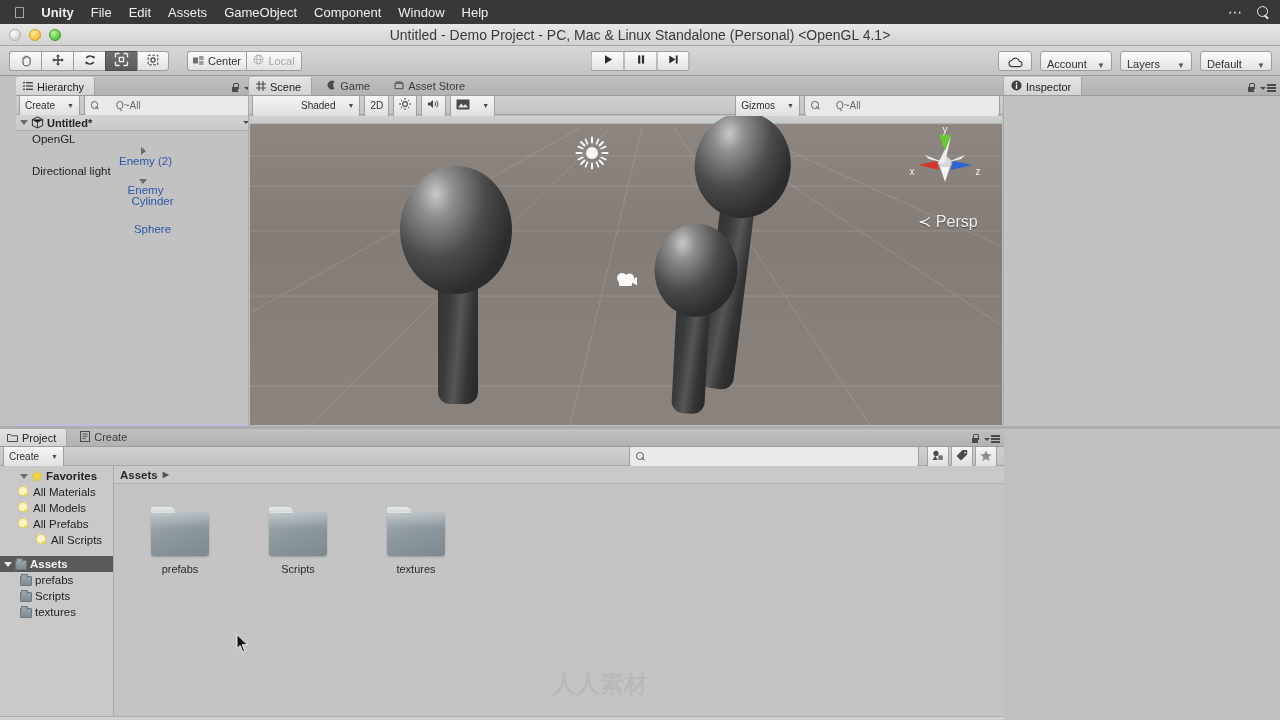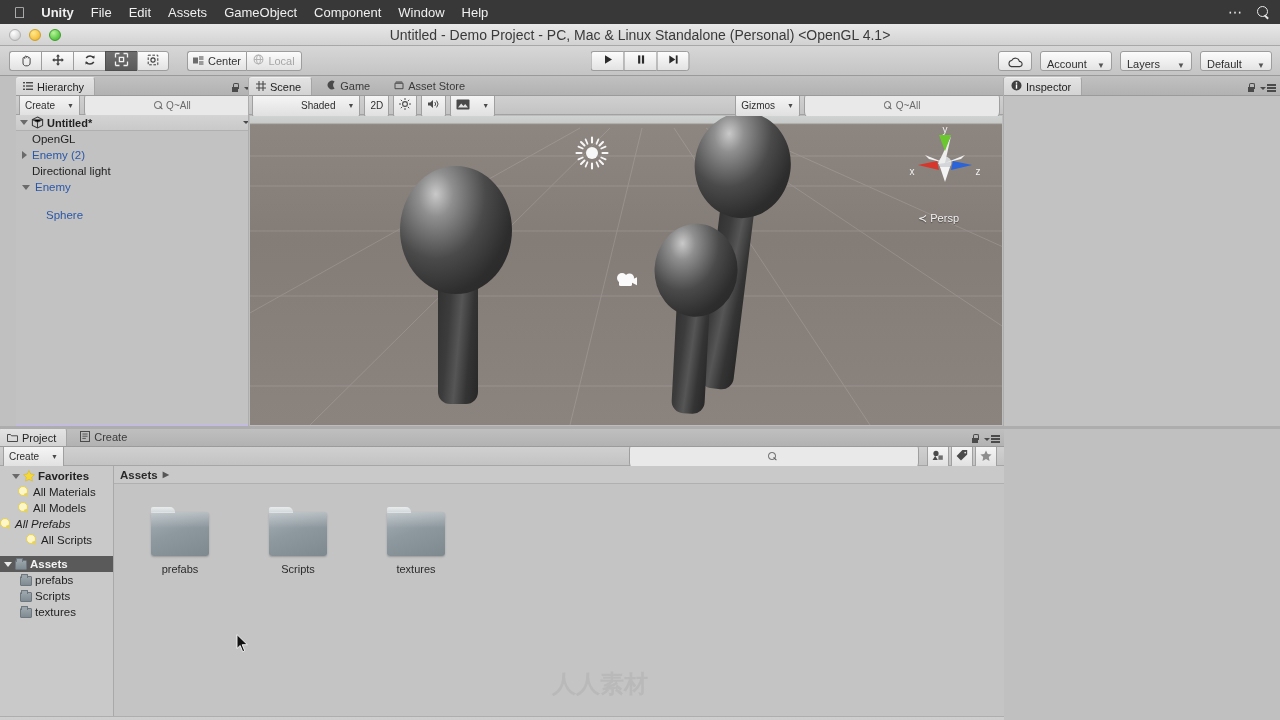--- a/index.html
+++ b/index.html
@@ -113,39 +113,39 @@
   .minibtn {
     height: 24px; padding: 0 5px;
     background: linear-gradient(#f7f7f7, #e0e0e0);
     border: 1px solid #a0a0a0; border-radius: 2px;
     display:flex; align-items:center; gap:12px; font-size:10px; color:#2e2e2e;
   }
   .minibtn .caret { font-size:7px; color:#4a4a4a; }
   .searchfield {
     height: 28px; border-radius: 7px; flex: 1;
     background: #e9e9e9; border: 1px solid #9f9f9f;
-    display: flex; align-items: center; padding: 0 6px; gap: 4px;
-    font-size: 10px; color: #6a6a6a; justify-content: center;
+    display: flex; align-items: center; padding: 0 6px; gap: 17px;
+    font-size: 10px; color: #6a6a6a;
   }
   .smag { width:8px;height:8px;position:relative;flex:none; }
   .smag::before{content:"";position:absolute;width:5.5px;height:5.5px;border:1.2px solid #5d5d5d;border-radius:50%;top:0;left:0;}
   .smag::after{content:"";position:absolute;width:3.5px;height:1.2px;background:#5d5d5d;transform:rotate(45deg);top:6px;left:4.5px;}
 
   
   #hierarchy { left: 16px; top: 78px; width: 248px; height: 348px; background: #c4b5fd; }
   .hier-body { background: #c2c2c2; height: calc(100% - 38px); }
   .hier-root {
     height: 16px; display:flex; align-items:center; gap:3px;
     background: linear-gradient(#d4d4d4,#c9c9c9);
     border-bottom: 1px solid #b0b0b0; padding-left: 4px; position: relative;
     font-weight: bold; font-size: 11px; color: #222;
   }
   .hier-root .menu-ico { position:absolute; right:5px; }
   .hrow { height: 16px; display: flex; align-items: center; font-size: 11.5px; color: #232323; }
-  .hrow.blue { color: #2b57a8; }
+  .hrow.blue { color: #2b57a8; flex-direction: column; }
   .tri-r { width:0;height:0;border-top:4px solid transparent;border-bottom:4px solid transparent;border-left:5px solid #6a6a6a; flex:none; }
   .tri-d { width:0;height:0;border-left:4px solid transparent;border-right:4px solid transparent;border-top:5px solid #6a6a6a; flex:none; }
   .tri-space { width:5px; flex:none; }
   .unity-cube { width:13px;height:13px;flex:none;position:relative; }
 
   
   #scene { left: 249px; top: 78px; width: 754px; height: 348px; background: #bdbdbd; }
   .scene-canvas {
     position:absolute; left: 1px; top: 38px; width: 752px; height: 309px;
     background: linear-gradient(#cfd3d2 0%, #c7cac9 2.2%, #8d8580 2.8%, #847c77 40%, #8b837e 100%);
@@ -157,21 +157,21 @@
     position:absolute; border-radius:50%;
     background: radial-gradient(ellipse at 32% 22%, #c9c9c9 0%, #8f8f8f 16%, #4a4a4a 46%, #2d2d2d 72%, #262626 100%);
   }
   .enemy-body {
     position:absolute; border-radius: 6px 6px 12px 12px;
     background: linear-gradient(95deg, #303030 0%, #3c3c3c 30%, #565656 52%, #343434 75%, #272727 100%);
   }
   .sun-gizmo { position:absolute; width:34px;height:34px; }
   .cam-gizmo { position:absolute; width:24px;height:18px; }
   .axis-gizmo { position:absolute; width:72px; height:72px; }
-  .persp-label { position:absolute; font-size:11px; color:#f0f0f0; text-shadow:0 1px 1px rgba(0,0,0,.45); white-space:nowrap; }
+  .persp-label { position:absolute; font-size:16px; color:#f0f0f0; text-shadow:0 1px 1px rgba(0,0,0,.45); white-space:nowrap; }
 
   
   #inspector { left: 1004px; top: 78px; width: 276px; height: 348px; background: #c6c6c6; }
   .insp-body { background:#c2c2c2; height: calc(100% - 18px); }
 
   
   #project { left: 0; top: 429px; width: 1004px; height: 291px; background: #c6c6c6; }
   .proj-subbar { height: 19px; background: linear-gradient(#d0d0d0,#c3c3c3); border-bottom:1px solid #a6a6a6; display:flex; align-items:center; padding:0 3px; }
   .proj-main { display:flex; height: 250px; background:#c2c2c2; }
   .proj-side { width: 114px; background:#c9c9c9; border-right:1px solid #a9a9a9; padding-top: 2px; }
@@ -423,20 +423,24 @@
             <span class="tri-r"></span>
             <span style="margin-left: 5px;">Enemy (2)</span>
           </div>
           <div class="hrow" style="padding-left: 6px;">
             <span class="tri-space"></span>
             <span style="margin-left: 5px;">Directional light</span>
           </div>
           <div class="hrow blue" style="padding-left: 6px;">
             <span class="tri-d"></span>
             <span style="margin-left: 5px;">Enemy</span>
+          </div>
+          <div class="hrow blue" style="padding-left: 20px;">
+            <span class="tri-space"></span>
+            <span style="margin-left: 5px;">Cylinder</span>
           </div>
           <div class="hrow blue" style="padding-left: 20px; margin-top: 12px;">
             <span class="tri-space"></span>
             <span style="margin-left: 5px;">Sphere</span>
           </div>
         </div>
     </div>
   </div>
 
   <div class="panel" id="scene">
@@ -668,43 +672,43 @@
             <svg width="12" height="11" viewBox="0 0 12 11">
                 <path d="M6 0.4l1.7 3.5 3.9.5-2.8 2.7.7 3.8L6 9.1 2.5 10.9l.7-3.8L0.4 4.4l3.9-.5z" fill="#8e8e8e"></path>
               </svg>
           </span>
         </div>
       </div>
     </div>
 
     <div class="proj-main">
       <div class="proj-side">
-        <div class="prow bold" style="padding-left:12px;">
+        <div class="prow bold" style="padding-left:20px;">
           <span class="tri-d"></span>
           <span class="star-ico">
             <svg width="12" height="12" viewBox="0 0 12 12">
                 <path d="M6 0.5l1.7 3.5 3.8.6-2.8 2.7.7 3.8L6 9.3 2.6 11.1l.7-3.8L.5 4.6l3.8-.6z" fill="#f5d83a" stroke="#d8b81f" stroke-width="0.6"></path>
               </svg>
           </span>
           <span>Favorites</span>
         </div>
         <div id="fav-rows">
             <div class="prow" style="padding-left: 18px;">
               <span class="magn-ico"></span>
               <span>All Materials</span>
             </div>
             <div class="prow" style="padding-left: 18px;">
               <span class="magn-ico"></span>
               <span>All Models</span>
             </div>
-            <div class="prow" style=" font-style: italic;">
+            <div class="prow" style="padding-left: 18px;">
               <span class="magn-ico"></span>
               <span>All Prefabs</span>
             </div>
-            <div class="prow" style="padding-left: 26px;">
+            <div class="prow" style="padding-left: 36px;">
               <span class="magn-ico"></span>
               <span>All Scripts</span>
             </div>
           </div>
         <div style="height:8px;"></div>
         <div class="prow sel" style="padding-left:4px;">
           <span class="tri-d" style="border-top-color:#e9e9e9;"></span>
           <span class="folder-ico-s" style="margin-top:2px;"></span>
           <span>Assets</span>
         </div>

